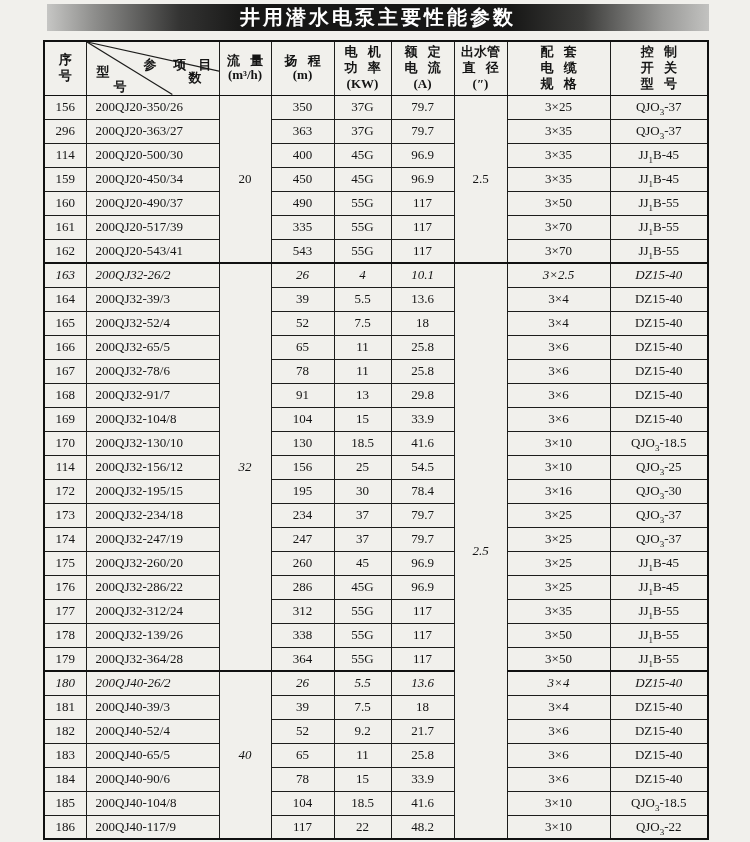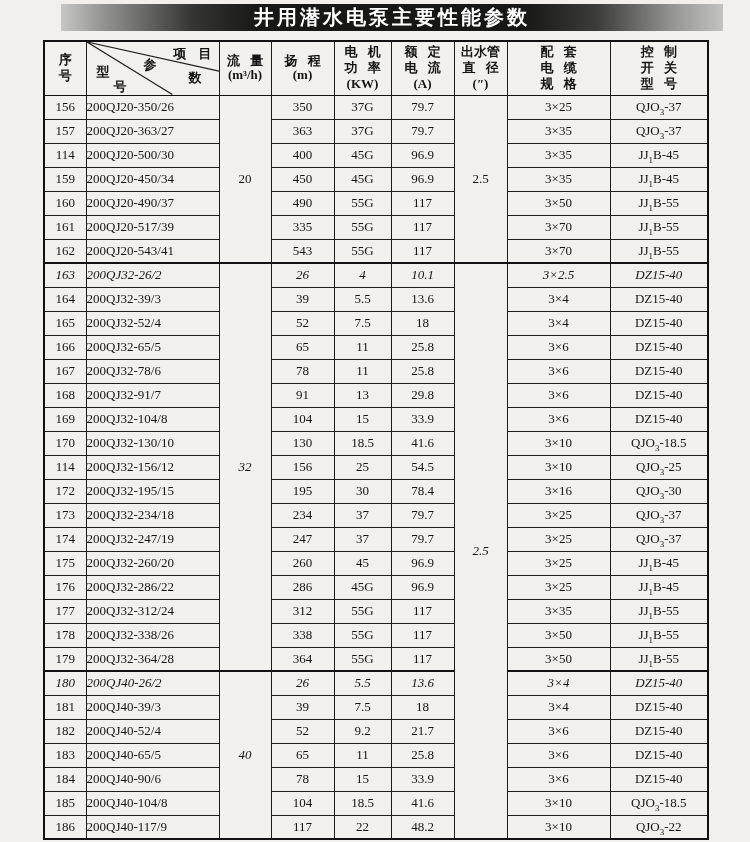--- a/index.html
+++ b/index.html
@@ -5,21 +5,21 @@
   html,body{margin:0;padding:0;}
   body{
     width:750px;height:842px;position:relative;
     background:#f1f0ec;
     font-family:"Liberation Serif","DejaVu Serif",serif;
     color:#141414;
     overflow:hidden;
   }
   
   .title-band{
-    position:absolute;left:61px;top:4px;width:662px;height:27px;
+    position:absolute;left:47px;top:4px;width:662px;height:27px;
     display:flex;align-items:center;justify-content:center;
     background:linear-gradient(90deg,
       #c6c6c4 0%, #8f8f8d 7%, #343433 20%, #171716 30%,
       #171716 70%, #3c3c3a 81%, #999997 93%, #c2c2c0 100%);
   }
   .title-band span{
     color:#ffffff;
     font-family:"Liberation Sans","DejaVu Sans",sans-serif;
     font-weight:bold;font-size:20px;letter-spacing:3px;white-space:nowrap;
   }
@@ -47,29 +47,29 @@
   thead tr{height:54px}
   thead th{font-weight:bold;border-bottom:1.5px solid #111;}
   .hwrap{height:100%;display:flex;flex-direction:column;justify-content:center;gap:2px;}
   .hwrap.spread{justify-content:center;gap:0;}
   .hline{display:block;word-spacing:7px;}
   .hline.unit{word-spacing:0;font-weight:bold;}
   
   th.diag{position:relative;padding:0;}
   th.diag svg{position:absolute;left:0;top:0;width:100%;height:100%;}
   th.diag span{position:absolute;font-size:13px;font-weight:bold;line-height:1;}
-  .dg-item{top:5px;right:7px;word-spacing:9px;}
+  .dg-item{top:16px;right:7px;word-spacing:9px;}
   .dg-param-a{left:57px;top:16px;}
   .dg-param-b{left:102px;top:29px;}
   .dg-model-a{left:10px;top:23px;}
   .dg-model-b{left:27px;top:38px;}
   
   tbody tr{height:24px}
   tbody td{background:transparent;}
-  td.c-model{text-align:left;}
+  td.c-model{text-align:left;padding-left:9px;}
   tr.group-start td{border-top:2px solid #111;font-style:italic;}
   sub{font-size:9px;line-height:0;}
 </style>
 </head>
 <body>
 
 <div class="title-band">
   <span>井用潜水电泵主要性能参数</span>
 </div>
 
@@ -159,21 +159,21 @@
         <td class="c-model">200QJ20-350/26</td>
         <td rowspan="7">20</td>
         <td>350</td>
         <td>37G</td>
         <td>79.7</td>
         <td rowspan="7">2.5</td>
         <td>3×25</td>
         <td>QJO<sub>3</sub>-37</td>
       </tr>
       <tr>
-        <td>157</td>
+        <td>296</td>
         <td class="c-model">200QJ20-363/27</td>
         <td>363</td>
         <td>37G</td>
         <td>79.7</td>
         <td>3×35</td>
         <td>QJO<sub>3</sub>-37</td>
       </tr>
       <tr>
         <td>114</td>
         <td class="c-model">200QJ20-500/30</td>
@@ -351,21 +351,21 @@
         <td>177</td>
         <td class="c-model">200QJ32-312/24</td>
         <td>312</td>
         <td>55G</td>
         <td>117</td>
         <td>3×35</td>
         <td>JJ<sub>1</sub>B-55</td>
       </tr>
       <tr>
         <td>178</td>
-        <td class="c-model">200QJ32-338/26</td>
+        <td class="c-model">200QJ32-139/26</td>
         <td>338</td>
         <td>55G</td>
         <td>117</td>
         <td>3×50</td>
         <td>JJ<sub>1</sub>B-55</td>
       </tr>
       <tr>
         <td>179</td>
         <td class="c-model">200QJ32-364/28</td>
         <td>364</td>

